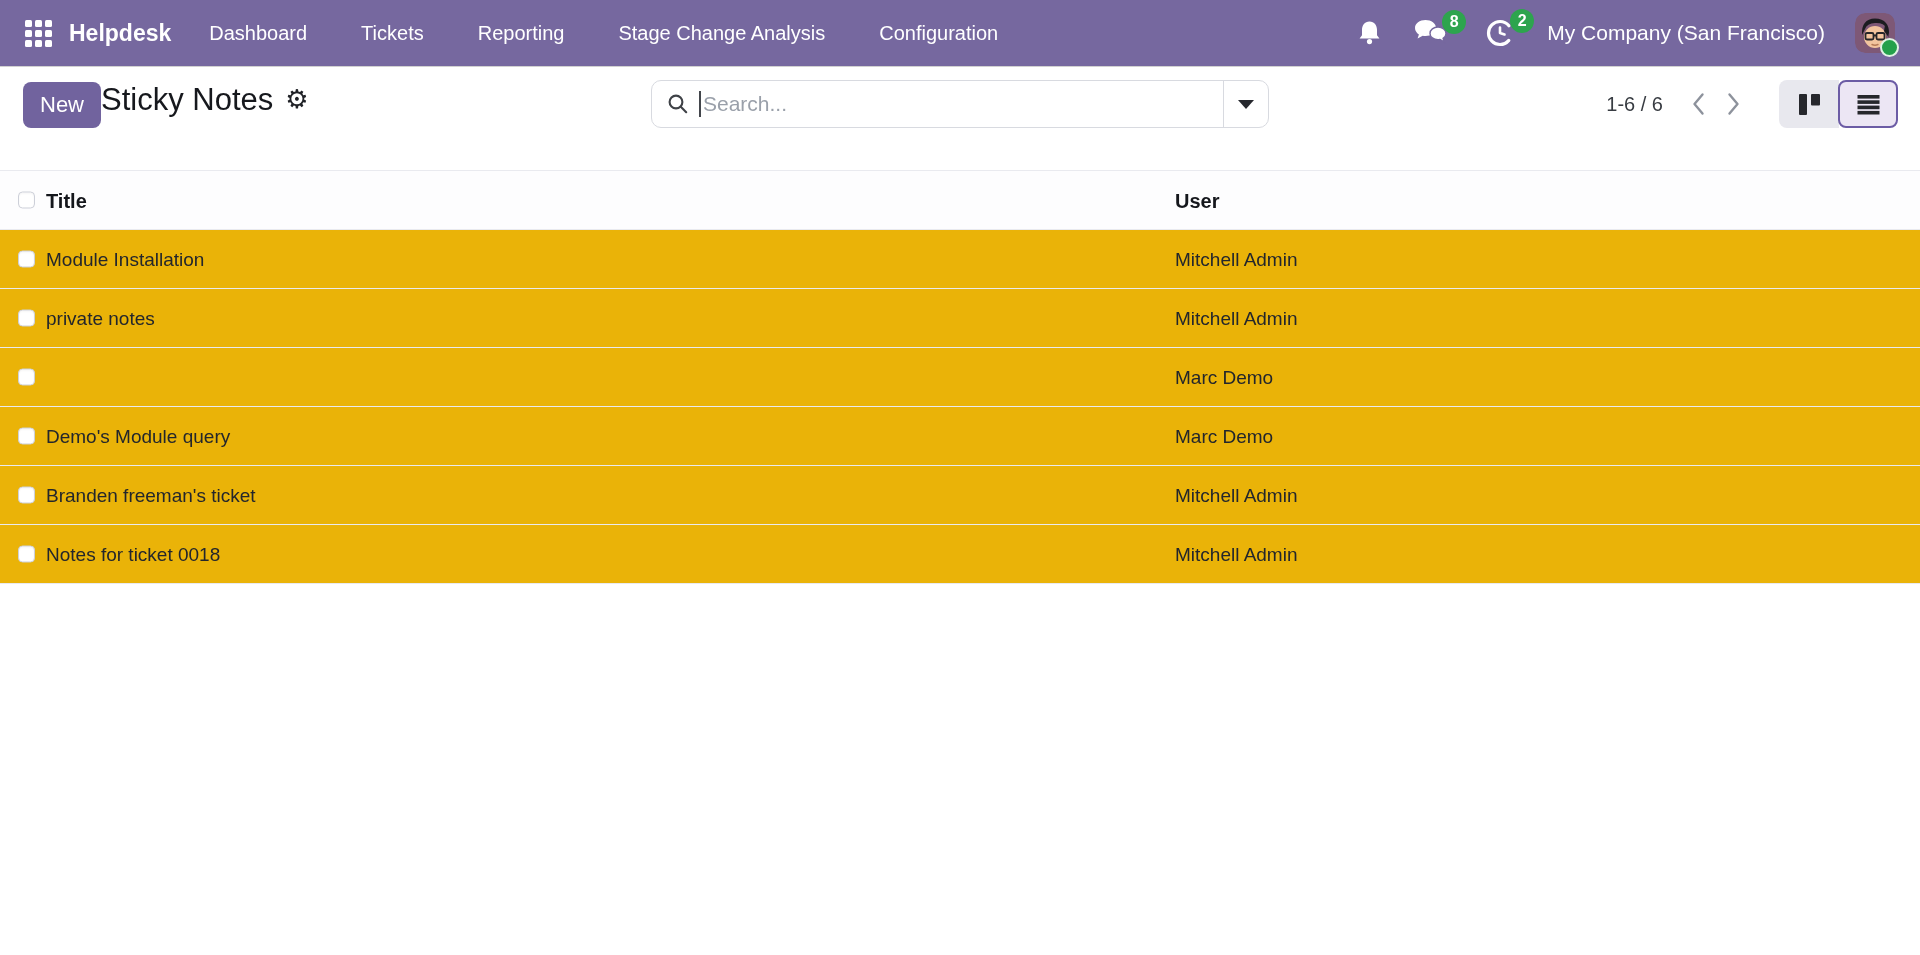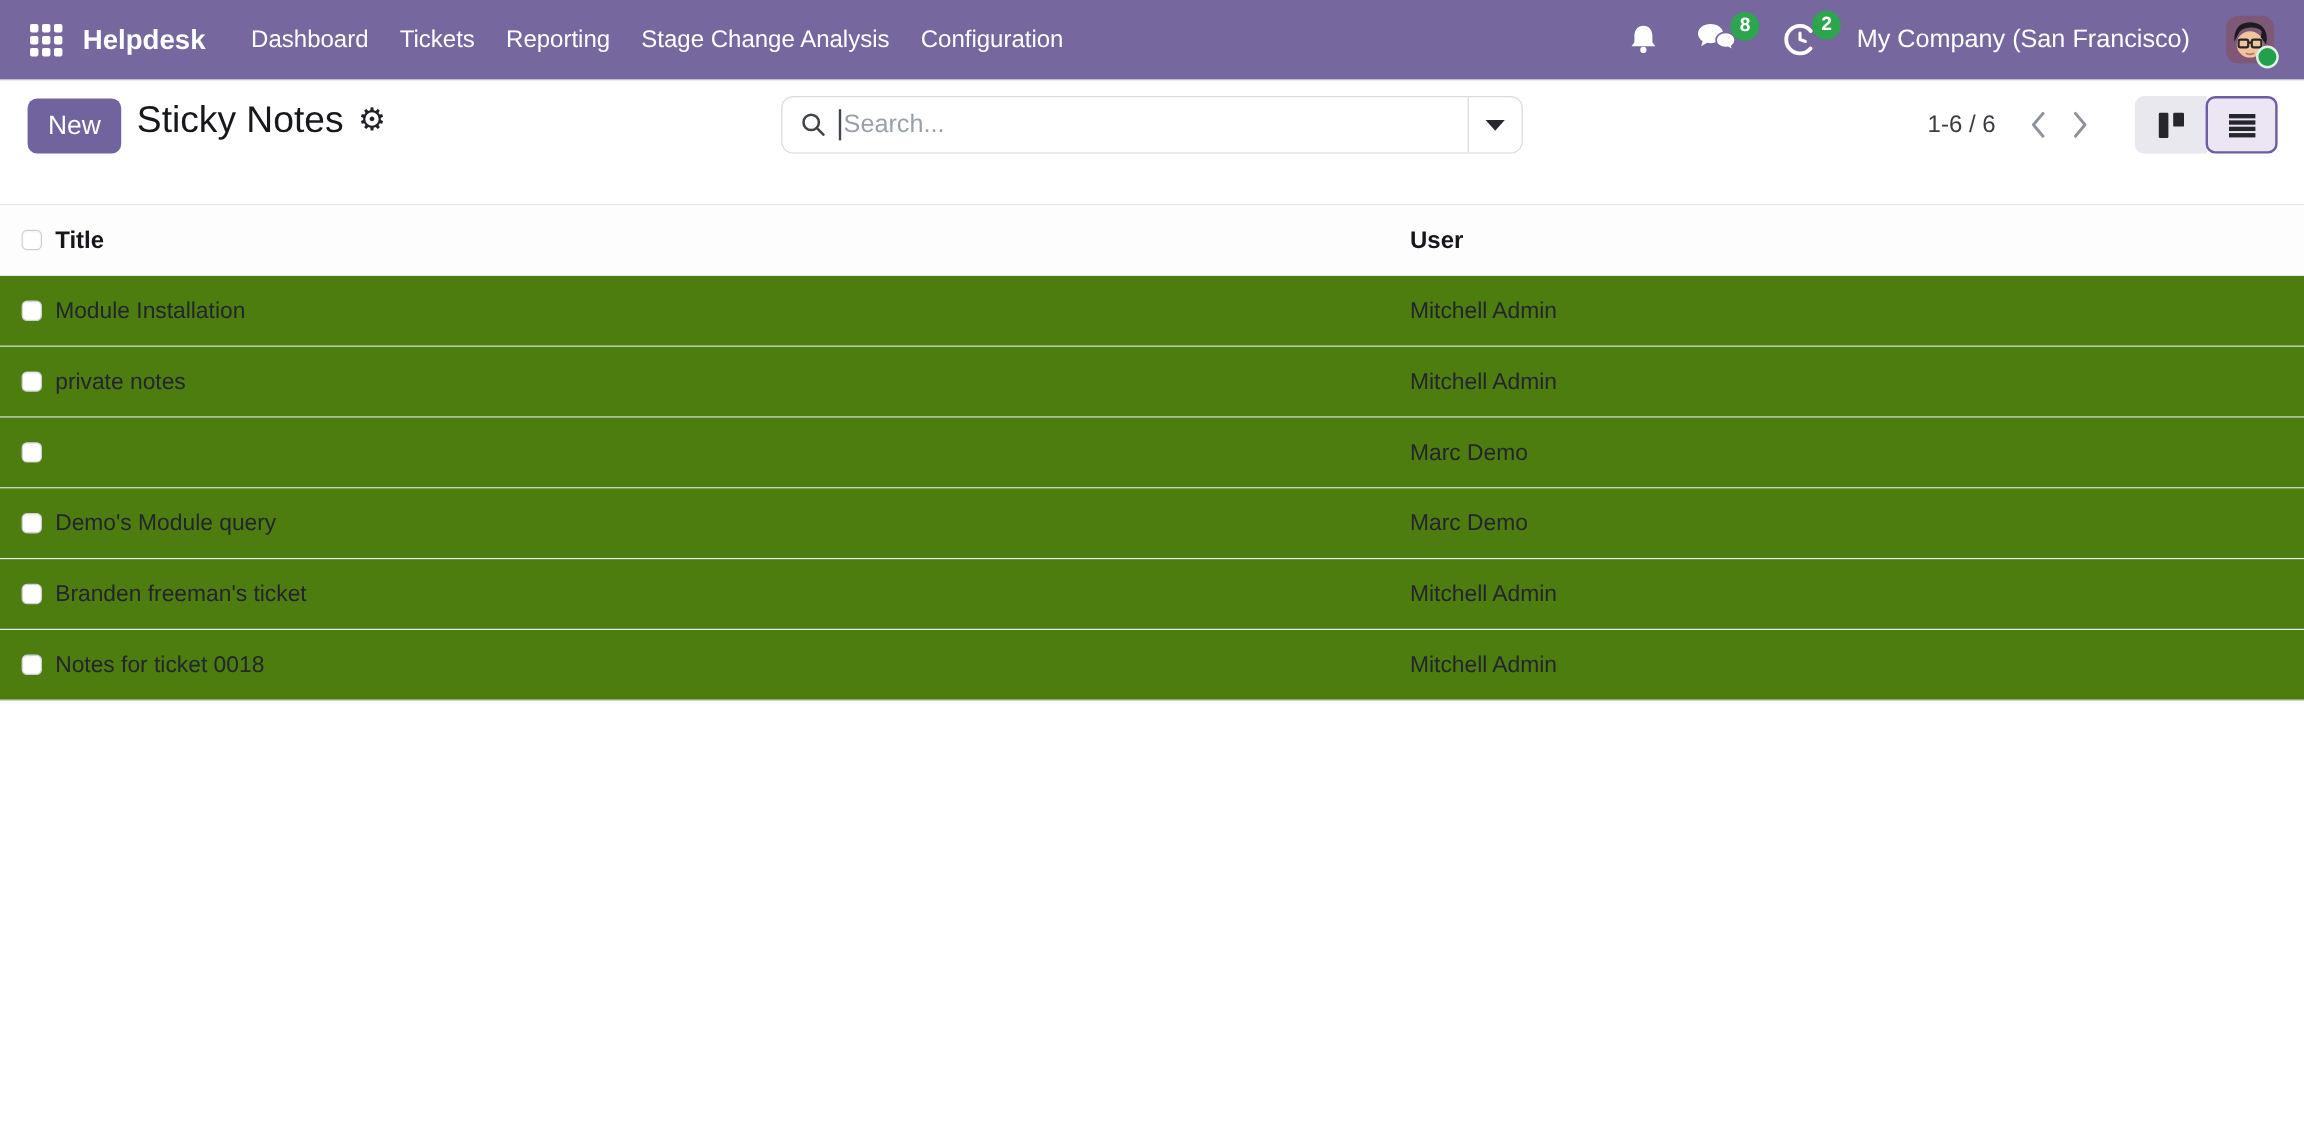--- a/index.html
+++ b/index.html
@@ -10,21 +10,21 @@
   
   .navbar { height:66px; background:#76689F; display:flex; align-items:center;
             justify-content:space-between; padding:0 25px 0 22px;
             box-shadow:0 1px 0 rgba(0,0,0,.18); position:relative; z-index:5; }
   .nav-left { display:flex; align-items:center; height:100%; }
   .apps-btn { width:32px; height:32px; background:none; border:none; cursor:pointer;
               display:flex; align-items:center; justify-content:center; }
   .grid-icon { display:grid; grid-template-columns:repeat(3,7px); grid-template-rows:repeat(3,7px); gap:3px; }
   .grid-icon span { background:#fff; border-radius:1.5px; }
   .brand { margin-left:15px; font-size:23px; font-weight:700; color:#fff; cursor:pointer; }
-  .main-menu { margin-left:36px; display:flex; gap:22px; align-items:flex-start; }
+  .main-menu { margin-left:36px; display:flex; gap:50px; align-items:flex-start; }
   .menu-item { background:none; border:none; color:#fff; font-size:20px; cursor:pointer;
                font-family:"Liberation Sans", sans-serif; padding:6px 2px; border-radius:6px; }
 
   .nav-right { display:flex; align-items:center; height:100%; }
   .icon-btn { position:relative; background:none; border:none; cursor:pointer;
               display:flex; align-items:center; justify-content:center; }
   .icon-btn.bell { margin-right:30px; }
   .icon-btn.msgs { margin-right:36px; }
   .icon-btn.acts { margin-right:30px; }
   .nav-badge { position:absolute; top:-8px; right:-17px; background:#2DA44E; color:#fff;
@@ -35,21 +35,21 @@
   .avatar svg { display:block; border-radius:10px; }
   .online-dot { position:absolute; right:-4px; bottom:-4px; width:19px; height:19px;
                 border-radius:50%; background:#23A04B; border:2px solid #dff3e4; }
 
   
   .control-panel { position:relative; height:87px; background:#fff; }
   .cp-left { position:absolute; left:23px; top:16px; height:46px; display:flex; align-items:flex-start; }
   .new-btn { height:46px; padding:0 17px; background:#71639E; color:#fff; border:none;
              border-radius:8px; font-size:22px; cursor:pointer;
              font-family:"Liberation Sans", sans-serif; }
-  .page-title { margin-left:13px; font-size:31px; font-weight:400; color:#16181D; white-space:nowrap; }
+  .page-title { font-size:31px; font-weight:400; color:#16181D; white-space:nowrap; }
   .gear-btn { background:none; border:none; margin-left:12px; font-size:26px; line-height:1;
               color:#202227; cursor:pointer; padding-top:4px; }
 
   .searchbar { position:absolute; left:651px; top:14px; width:618px; height:48px;
                border:1px solid #D8DAE0; border-radius:10px; background:#fff;
                display:flex; align-items:center; overflow:hidden; }
   .search-icon { margin-left:15px; flex:0 0 auto; display:flex; }
   .text-caret { width:2px; height:26px; background:#43464c; margin-left:10px; flex:0 0 auto; }
   .search-input { flex:1; height:100%; border:none; outline:none; font-size:21px;
                   padding-left:2px; color:#222; background:transparent;
@@ -67,21 +67,21 @@
   .pg-prev { margin-left:28px; }
   .pg-next { margin-left:20px; }
   .switcher { margin-left:38px; display:flex; height:48px; border-radius:8px; }
   .sw-btn { width:60px; height:48px; border:none; cursor:pointer; display:flex;
             align-items:center; justify-content:center; background:#E8E8EE; }
   .sw-kanban { border-radius:8px 0 0 8px; }
   .sw-list { background:#ECE6F4; border:2px solid #6C5CA5; border-radius:8px; margin-left:-1px; }
 
   
   .list-view { margin-top:17px; }
-  .lrow { position:relative; height:59px; border-bottom:1px solid #E9EAEF; background:#4d7c0f; }
+  .lrow { position:relative; height:59px; border-bottom:1px solid #E9EAEF; background:#eab308; }
   .lrow.lhead { height:60px; border-top:1px solid #E9EAEF; background:#FDFDFE; }
   .cell-check { position:absolute; left:18px; top:50%; transform:translateY(-50%);
                 width:17px; height:17px; border:1px solid #CDD0D9; border-radius:4.5px;
                 background:#fff; box-shadow:inset 0 1px 2px rgba(0,0,0,.05); cursor:pointer; }
   .cell { position:absolute; top:0; white-space:nowrap; }
   .cell-title { left:46px; line-height:59px; font-size:19px; color:#23262C; }
   .cell-user  { left:1175px; line-height:59px; font-size:19px; color:#23262C; }
   .lhead .cell-title, .lhead .cell-user { line-height:60px; font-size:20px; font-weight:700; color:#15171C; }
 </style>
 </head>

